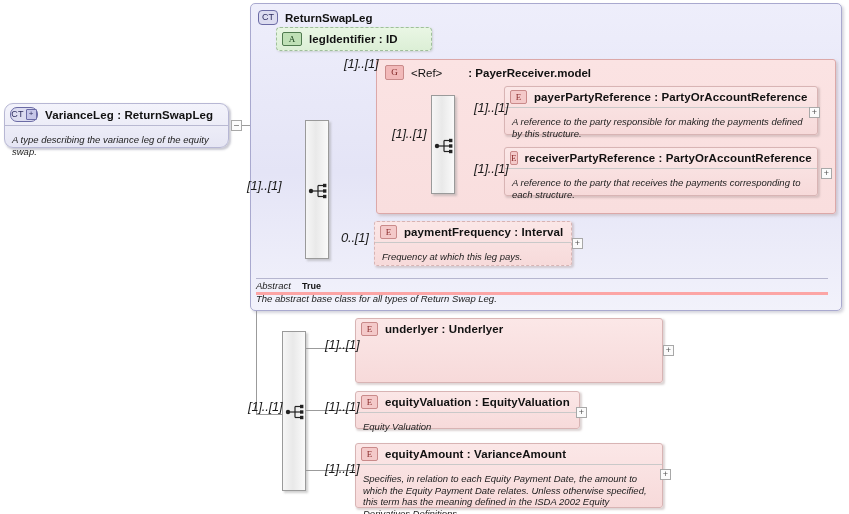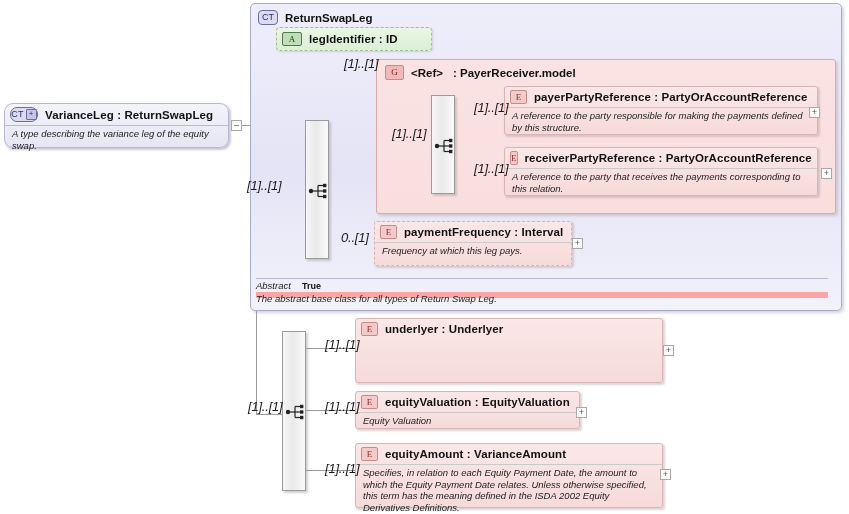--- a/index.html
+++ b/index.html
@@ -39,21 +39,21 @@
   .node-title .name {
     font-weight: bold;
     font-size: 11.5px;
     letter-spacing: 0.1px;
     color: #111;
   }
   .node-doc {
     font-style: italic;
     font-size: 9.5px;
     line-height: 11.5px;
-    padding: 2px 7px 4px 7px;
+    padding: 8px 7px 4px 7px;
     color: #222;
     border-top: 1px solid #c9c9c9;
   }
 
   
   .chip {
     display: inline-flex;
     align-items: center;
     justify-content: center;
     box-sizing: border-box;
@@ -154,21 +154,21 @@
     background: linear-gradient(180deg,#fbe3e3 0%,#f9dede 100%);
     box-shadow: 2px 2px 3px rgba(170,150,150,.4);
     border-radius: 3px;
   }
   .g-header {
     position: absolute;
     left: 8px; top: 5px;
     display: flex; align-items: center;
   }
   .g-header .ref-kw {
-    font-weight: bold; font-size: 11.5px; color: #111; margin-right: 10px;
+    font-weight: normal; font-size: 11.5px; color: #111; margin-right: 26px;
   }
   .g-header .ref-type {
     font-weight: bold; font-size: 11.5px; color: #111;
   }
 
   .el-box {
     border: 1px solid #d8b4b4;
     background: linear-gradient(180deg,#fbe7e7 0%,#f7dada 100%);
     box-shadow: 1.5px 1.5px 2px rgba(170,150,150,.4);
   }
@@ -179,21 +179,21 @@
   #paymentfreq-box { left: 374px; top: 221px; width: 198px; height: 45px; }
   #underlyer-box { left: 355px; top: 318px; width: 308px; height: 65px; }
   #equityvaluation-box { left: 355px; top: 391px; width: 225px; height: 38px; }
   #equityamount-box { left: 355px; top: 443px; width: 308px; height: 65px; }
 
   
   .abstract-row {
     position: absolute;
     left: 256px; top: 278px; width: 572px;
     border-top: 1px solid #b6b6cf;
-    border-bottom: 6px solid #fca5a5;
+    border-bottom: 3px solid #fca5a5;
     height: 13px;
     display: flex; align-items: center;
     font-size: 9.5px;
   }
   .abstract-row .lbl { font-style: italic; width: 46px; color: #222; }
   .abstract-row .val { font-weight: bold; font-size: 9px; color: #111; }
   .abstract-doc {
     position: absolute;
     left: 256px; top: 293px; width: 572px;
     font-style: italic; font-size: 9.5px; color: #222;
@@ -324,21 +324,21 @@
     </div>
     <div class="node-doc">A reference to the party responsible for making the payments defined by this structure.</div>
   </div>
   <div class="expander" style="left:809px; top:107px;">+</div>
 
   <div class="node el-box" id="receiverparty-box">
     <div class="node-title">
       <span class="chip chip-e">E</span>
       <span class="name">receiverPartyReference : PartyOrAccountReference</span>
     </div>
-    <div class="node-doc">A reference to the party that receives the payments corresponding to this relation.</div>
+    <div class="node-doc">A reference to the party that receives the payments corresponding to each structure.</div>
   </div>
   <div class="expander" style="left:821px; top:168px;">+</div>
 
   <div class="node el-box dashed" id="paymentfreq-box">
     <div class="node-title">
       <span class="chip chip-e">E</span>
       <span class="name">paymentFrequency : Interval</span>
     </div>
     <div class="node-doc">Frequency at which this leg pays.</div>
   </div>

